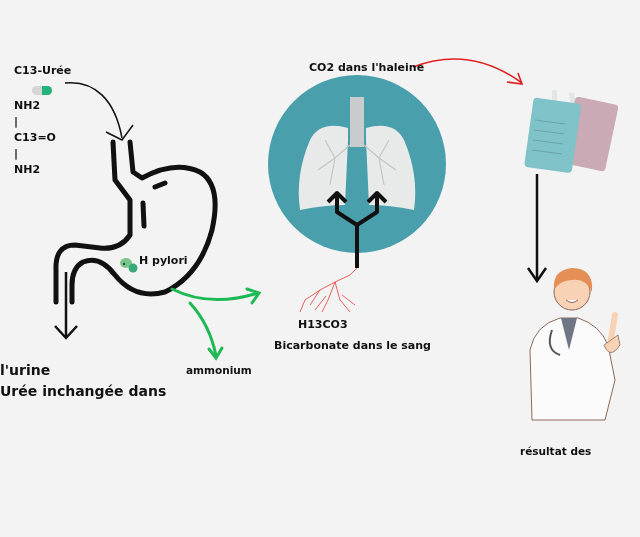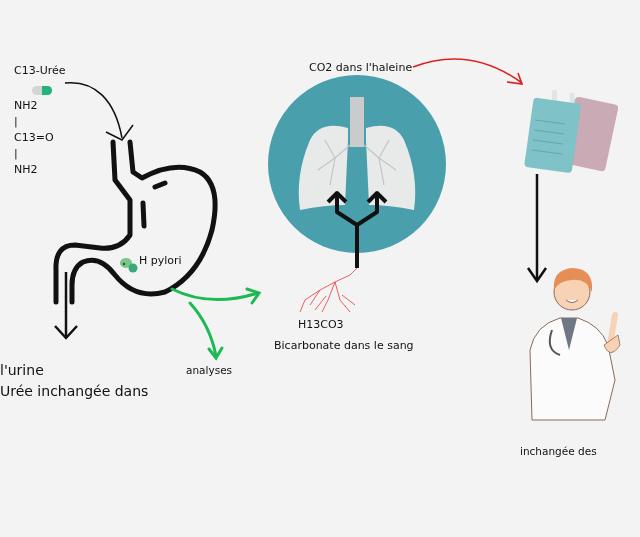--- a/index.html
+++ b/index.html
@@ -1,18 +1,18 @@
 <!DOCTYPE html>
 <html><head>
 <meta charset="utf-8">
 <style>
   html, body { margin:0; padding:0; }
   body { width:640px; height:537px; background:#f3f3f3; position:relative; overflow:hidden;
          font-family:"DejaVu Sans", sans-serif; color:#111; }
-  .lbl { position:absolute; font-weight:normal; white-space:nowrap; }
+  .lbl { position:absolute; font-weight:bold; white-space:nowrap; }
   .center { }
   svg.full { position:absolute; left:0; top:0; }
 </style>
 </head>
 <body>
 
 <svg class="full" width="640" height="537" viewBox="0 0 640 537">
 
   <g>
     <rect x="32" y="86" width="20" height="9" rx="4.5" fill="#d5d5d5"></rect>
@@ -127,21 +127,21 @@
   <div>NH2</div>
 </div>
 
 <div class="lbl" style="left:139px;top:254px;font-size:11px;">H pylori</div>
 
 <div class="lbl center" style="left:0px;top:360px;width:160px;font-size:14px;line-height:21px;">
   <div>l'urine</div>
   <div>Urée inchangée dans</div>
 </div>
 
-<div class="lbl" style="left:186px;top:364px;font-size:10.5px;">analyses</div>
+<div class="lbl" style="left:186px;top:364px;font-size:10.5px;">ammonium</div>
 
 <div class="lbl" style="left:309px;top:61px;font-size:11px;">CO2 dans l'haleine</div>
 <div class="lbl" style="left:298px;top:318px;font-size:11px;">H13CO3</div>
 <div class="lbl" style="left:274px;top:339px;font-size:11px;">Bicarbonate dans le sang</div>
 
 <div class="lbl center" style="left:520px;top:443px;width:90px;font-size:10.5px;line-height:16px;">
-  <div>inchangée des</div>
+  <div>résultat des</div>
 </div>
 
 </body></html>

